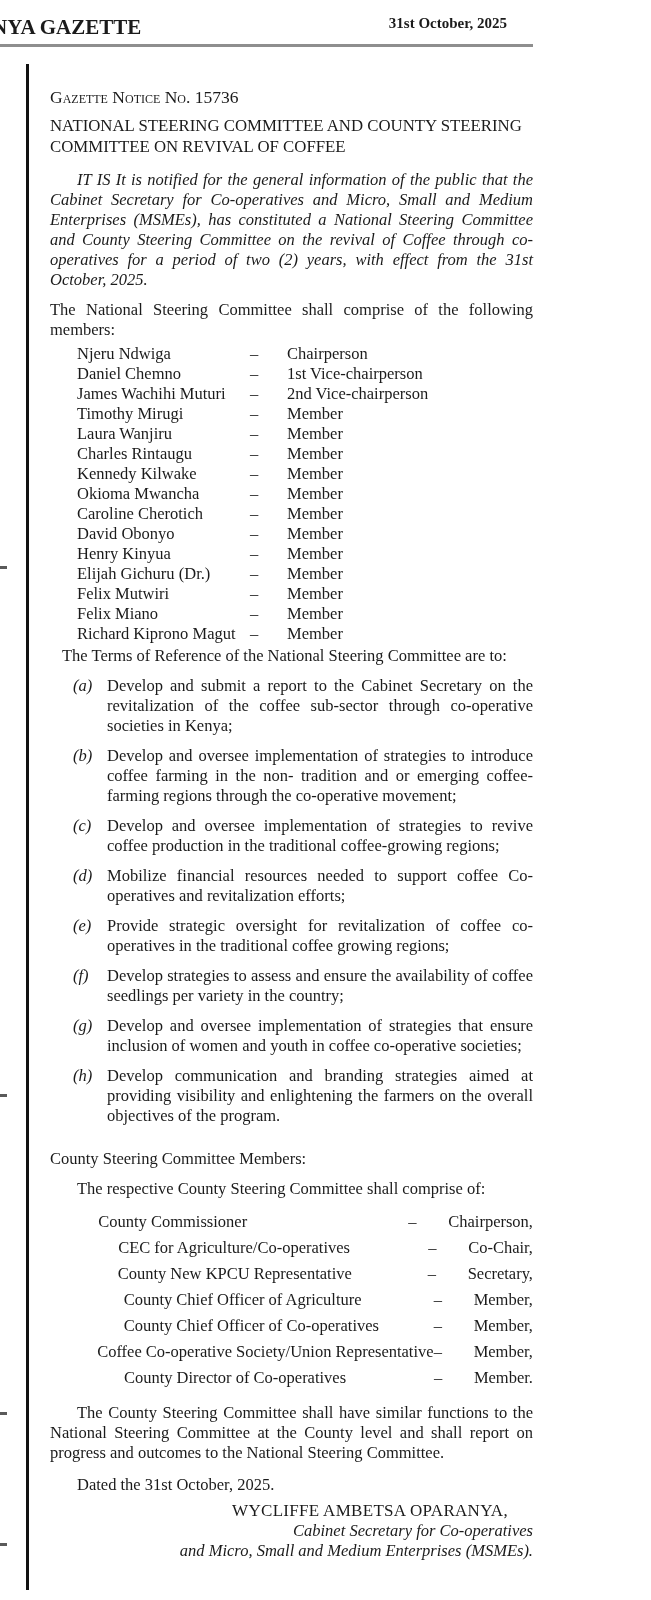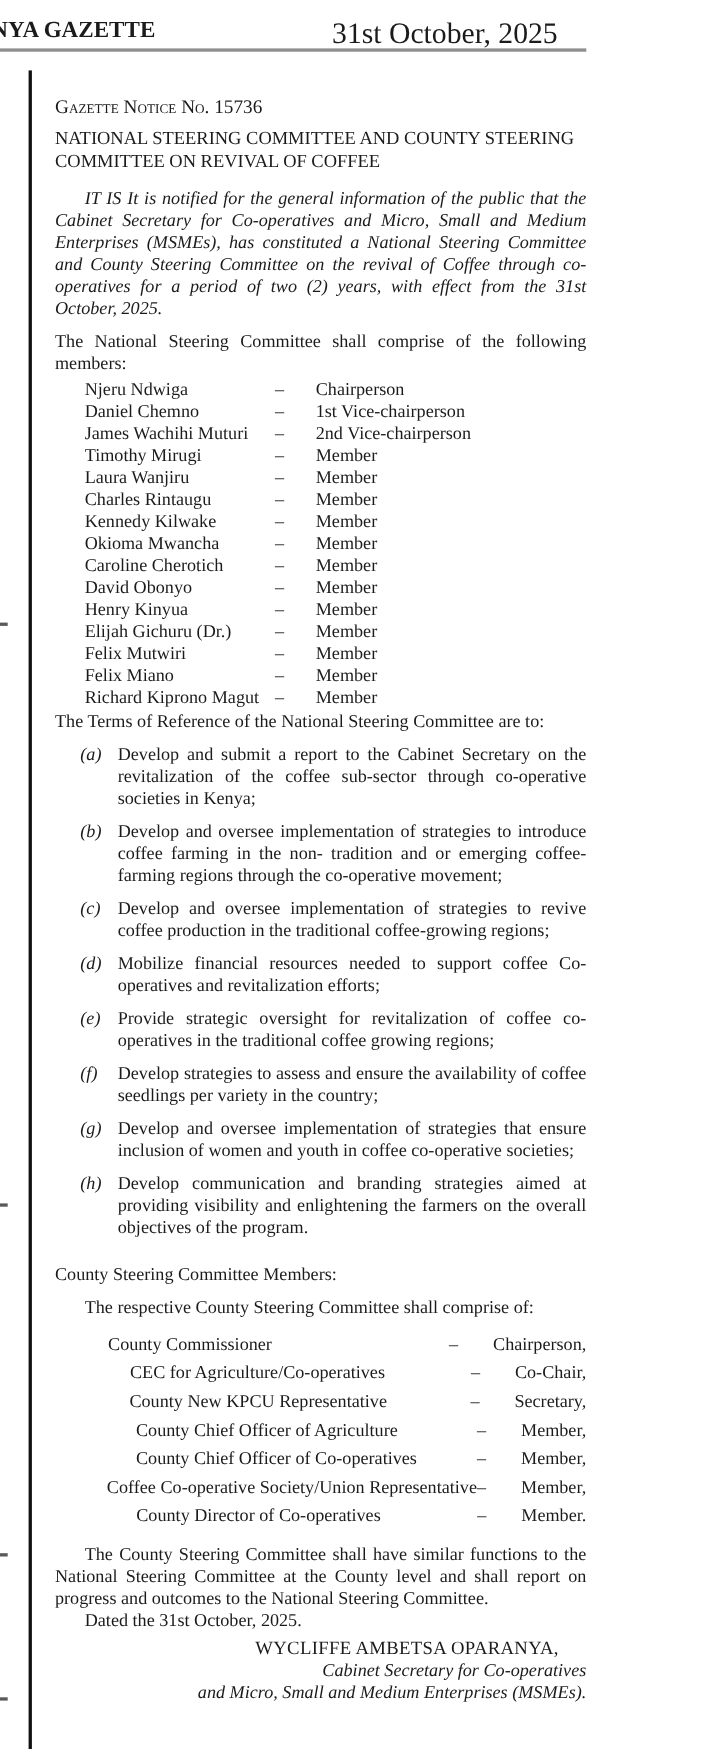--- a/index.html
+++ b/index.html
@@ -1,49 +1,49 @@
 <!DOCTYPE html>
 <html><head>
 <meta charset="utf-8">
 <style>
   html,body{margin:0;padding:0;background:#ffffff;}
   .page{position:relative;width:651px;height:1600px;background:#ffffff;overflow:hidden;
         font-family:"Liberation Serif","DejaVu Serif",serif;color:#1b1b1b;
         -webkit-font-smoothing:antialiased;}
   .masthead{position:absolute;top:15px;left:-8px;font-size:21px;font-weight:bold;white-space:nowrap;}
-  .hdr-date{position:absolute;top:15px;right:144px;font-size:27px;font-weight:normal;white-space:nowrap;}
+  .hdr-date{position:absolute;top:15px;right:144px;font-size:15px;font-weight:bold;white-space:nowrap;}
   .header-rule{position:absolute;top:44px;left:0;width:533px;height:3px;background:#8e8e8e;}
   .change-bar{position:absolute;left:26px;top:64px;width:3px;height:1526px;background:#111;}
   .mark{position:absolute;left:0;width:7px;height:3px;background:#5a5a5a;}
 
   .content{position:absolute;left:50px;top:72px;width:483px;font-size:16.5px;line-height:20px;
            text-align:justify;}
   .notice-no{margin-top:15px;font-variant:small-caps;font-size:17.5px;text-align:left;}
   .doc-title{margin-top:8px;text-align:left;font-size:16.8px;line-height:21px;}
   .p1{margin-top:13px;text-indent:27px;font-style:italic;}
   .intro{margin-top:10px;}
 
   .nat-list{margin-top:4px;margin-left:27px;}
   .row-nat{display:flex;line-height:20px;text-align:left;}
   .row-nat .nm{flex:0 0 auto;min-width:173px;}
   .row-nat .ds{flex:0 0 37px;}
 
-  .terms-head{margin-top:2px;text-align:left;}
+  .terms-head{margin-top:2px;text-align:left;margin-left:12px;}
   .term{margin-top:10px;position:relative;padding-left:57px;}
   .term .lbl{position:absolute;left:23px;top:0;font-style:italic;}
 
   .cty-head{margin-top:23px;text-align:left;}
   .cty-intro{margin-top:10px;text-indent:27px;text-align:left;}
   .cty-list{margin-top:10px;margin-left:27px;}
   .row-cty{display:flex;line-height:26px;white-space:nowrap;text-align:left;justify-content:flex-end;}
   .row-cty .nm{flex:0 0 auto;min-width:310px;}
   .row-cty .ds{flex:0 0 40px;}
 
   .closing{margin-top:12px;text-indent:27px;}
-  .dated{margin-top:0;text-indent:27px;text-align:left;}
+  .dated{margin-top:12px;text-indent:27px;text-align:left;}
   .sig{margin-top:6px;text-align:right;}
   .sig-name{font-size:17px;margin-right:25px;letter-spacing:.3px;}
   .sig-role{font-style:italic;font-size:16.5px;line-height:20px;}
 </style>
 </head>
 <body>
 
 <div class="page">
 
   <div class="masthead">NYA GAZETTE</div>

